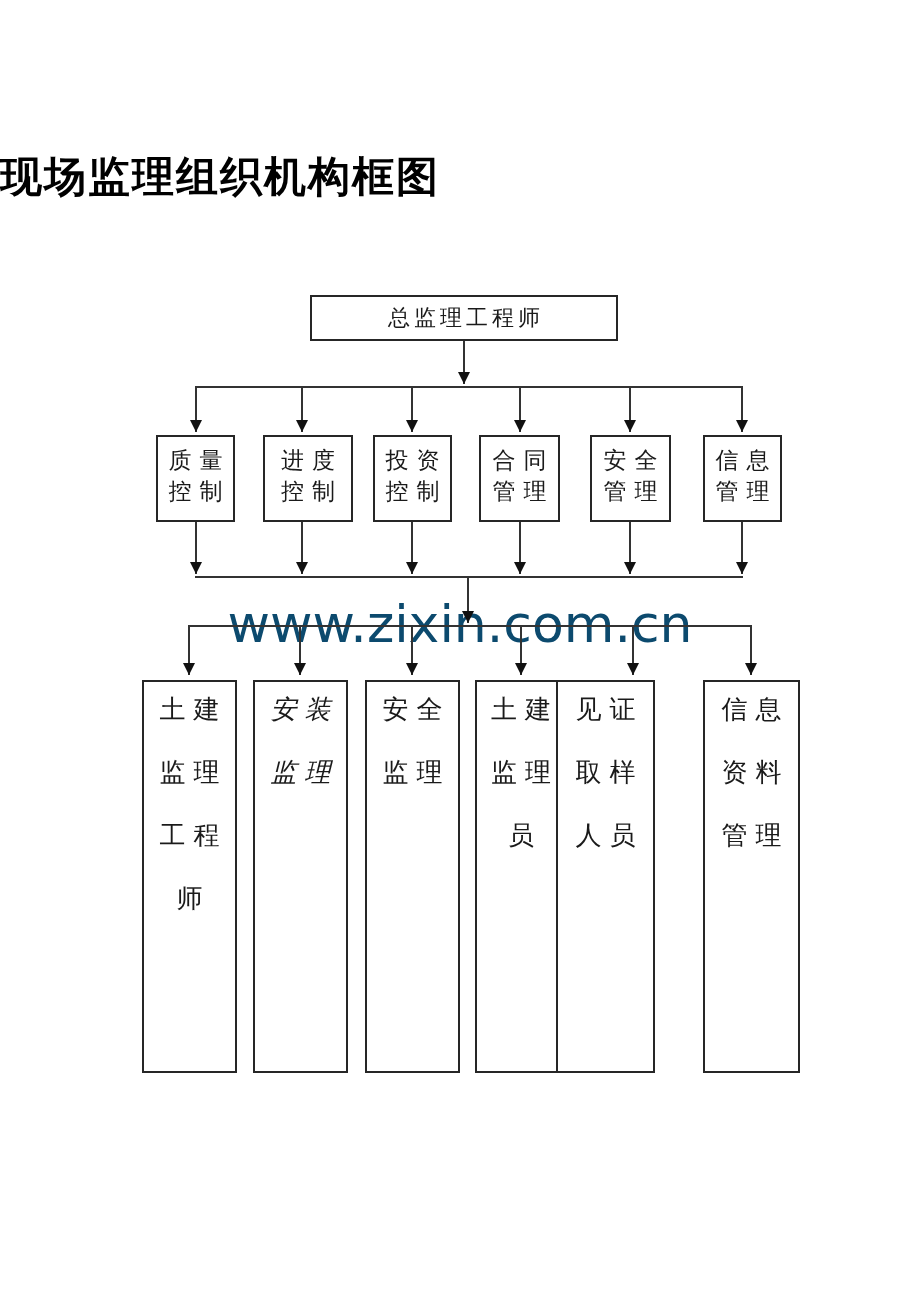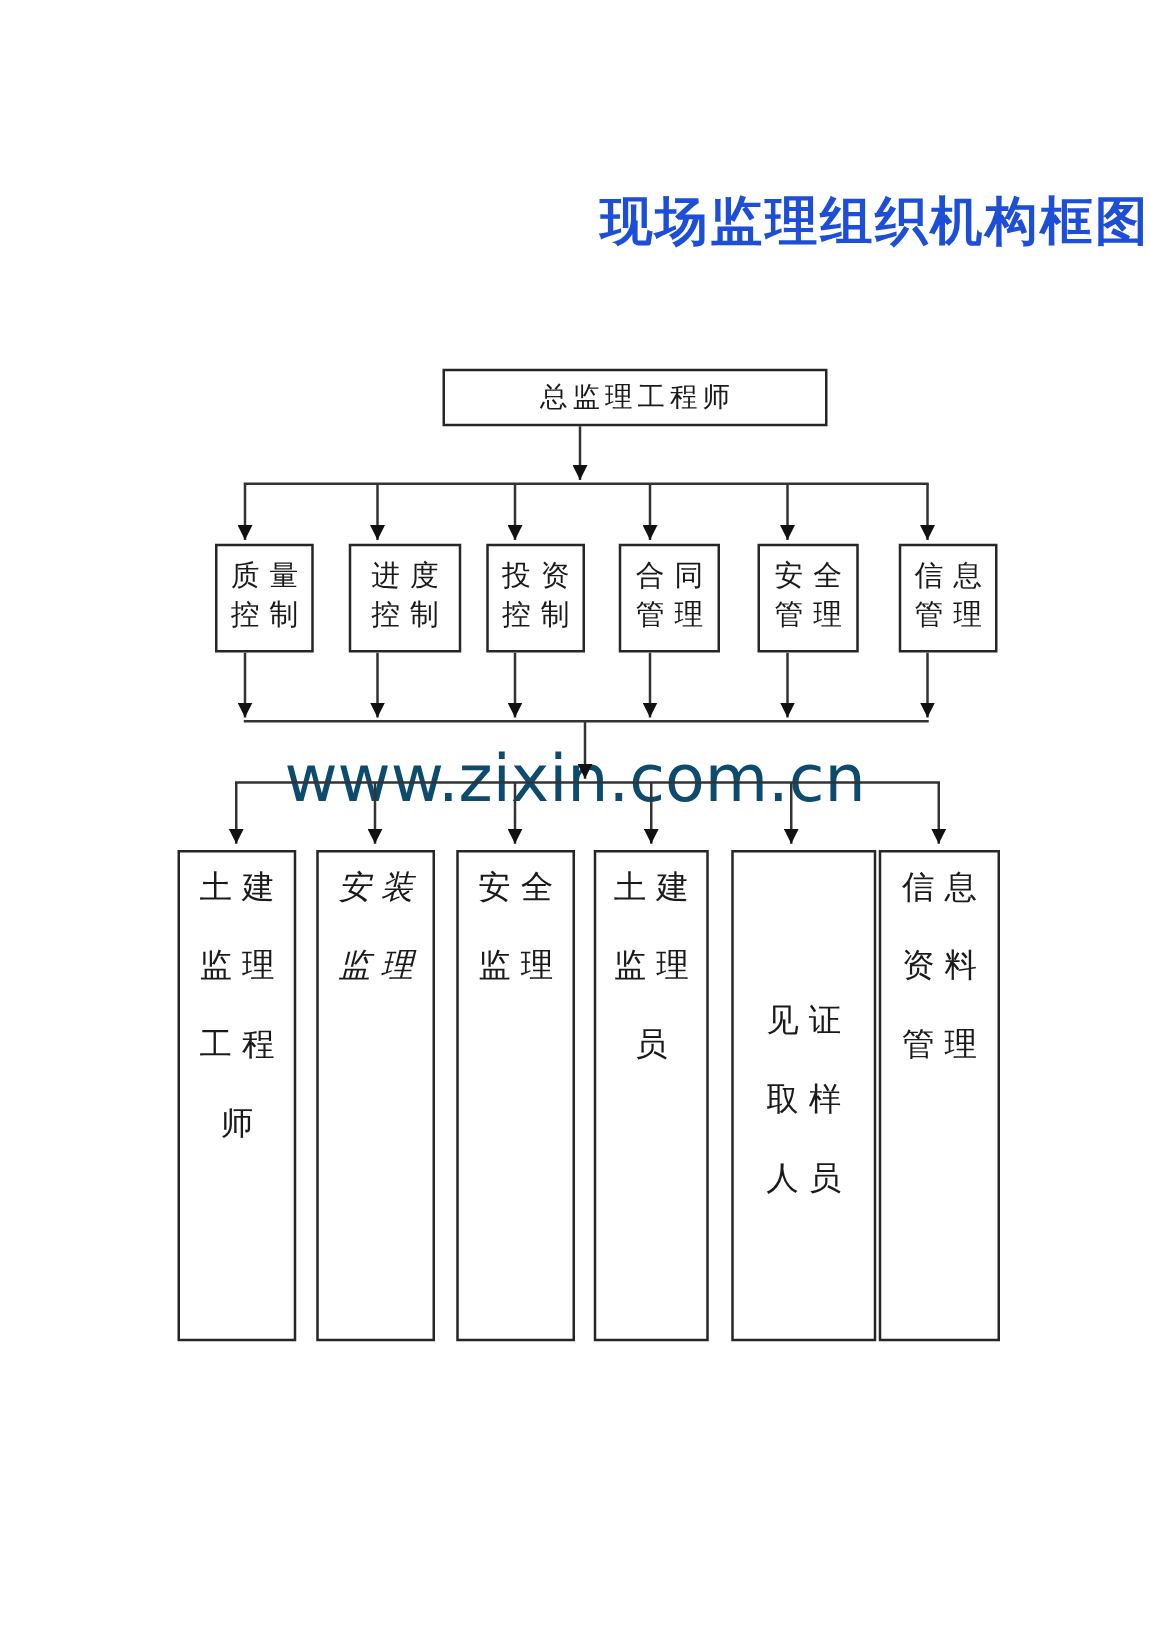--- a/index.html
+++ b/index.html
@@ -24,55 +24,53 @@
     color: #0c4a6e;
     white-space: nowrap;
     z-index: 1;
     user-select: none;
   }
   .title {
     position: absolute;
     top: 152px;
     left: 0;
     width: 100%;
-    text-align: right;
+    text-align: left;
     font-family: "Liberation Sans", "DejaVu Sans", sans-serif;
     font-weight: 700;
     font-size: 42px;
     line-height: 50px;
     letter-spacing: 2px;
-    color: #1d4ed8;
+    color: #000000;
     z-index: 3;
   }
   .connectors {
     position: absolute;
     top: 0; left: 0;
     z-index: 2;
   }
   .box {
     position: absolute;
     background: #ffffff;
     border: 2px solid #262626;
     z-index: 3;
     display: flex;
     flex-direction: column;
     align-items: center;
     justify-content: center;
   }
   .top-box {
     left: 310px; top: 295px; width: 308px; height: 46px;
     font-size: 22px;
-    margin-left: 44px;
   }
   .top-box .bline { text-indent: 4px; letter-spacing: 4px; }
   .mid-box {
     top: 435px; height: 87px;
     font-size: 23px;
     padding-bottom: 6px;
-    margin-left: 16px;
   }
   .mid-box .bline { line-height: 31px; }
   .bot-box {
     top: 680px; height: 393px;
     font-size: 26px;
     justify-content: flex-start;
     padding-top: 7px;
     gap: 21px;
   }
   .bot-box .bline { line-height: 42px; }
@@ -88,21 +86,21 @@
   .m1 { left: 263px; width: 90px; }
   .m2 { left: 373px; width: 79px; }
   .m3 { left: 479px; width: 81px; }
   .m4 { left: 590px; width: 81px; }
   .m5 { left: 703px; width: 79px; }
   
   .b0 { left: 142px; width: 95px; }
   .b1 { left: 253px; width: 95px; font-style: italic; }
   .b2 { left: 365px; width: 95px; }
   .b3 { left: 475px; width: 92px; }
-  .b4 { left: 585px; width: 116px; justify-content: center; }
+  .b4 { left: 556px; width: 99px; }
   .b5 { left: 703px; width: 97px; }
 </style>
 </head>
 <body>
 
 <div class="page">
 
   <div class="watermark">www.zixin.com.cn</div>
 
   <h1 class="title">现场监理组织机构框图</h1>

